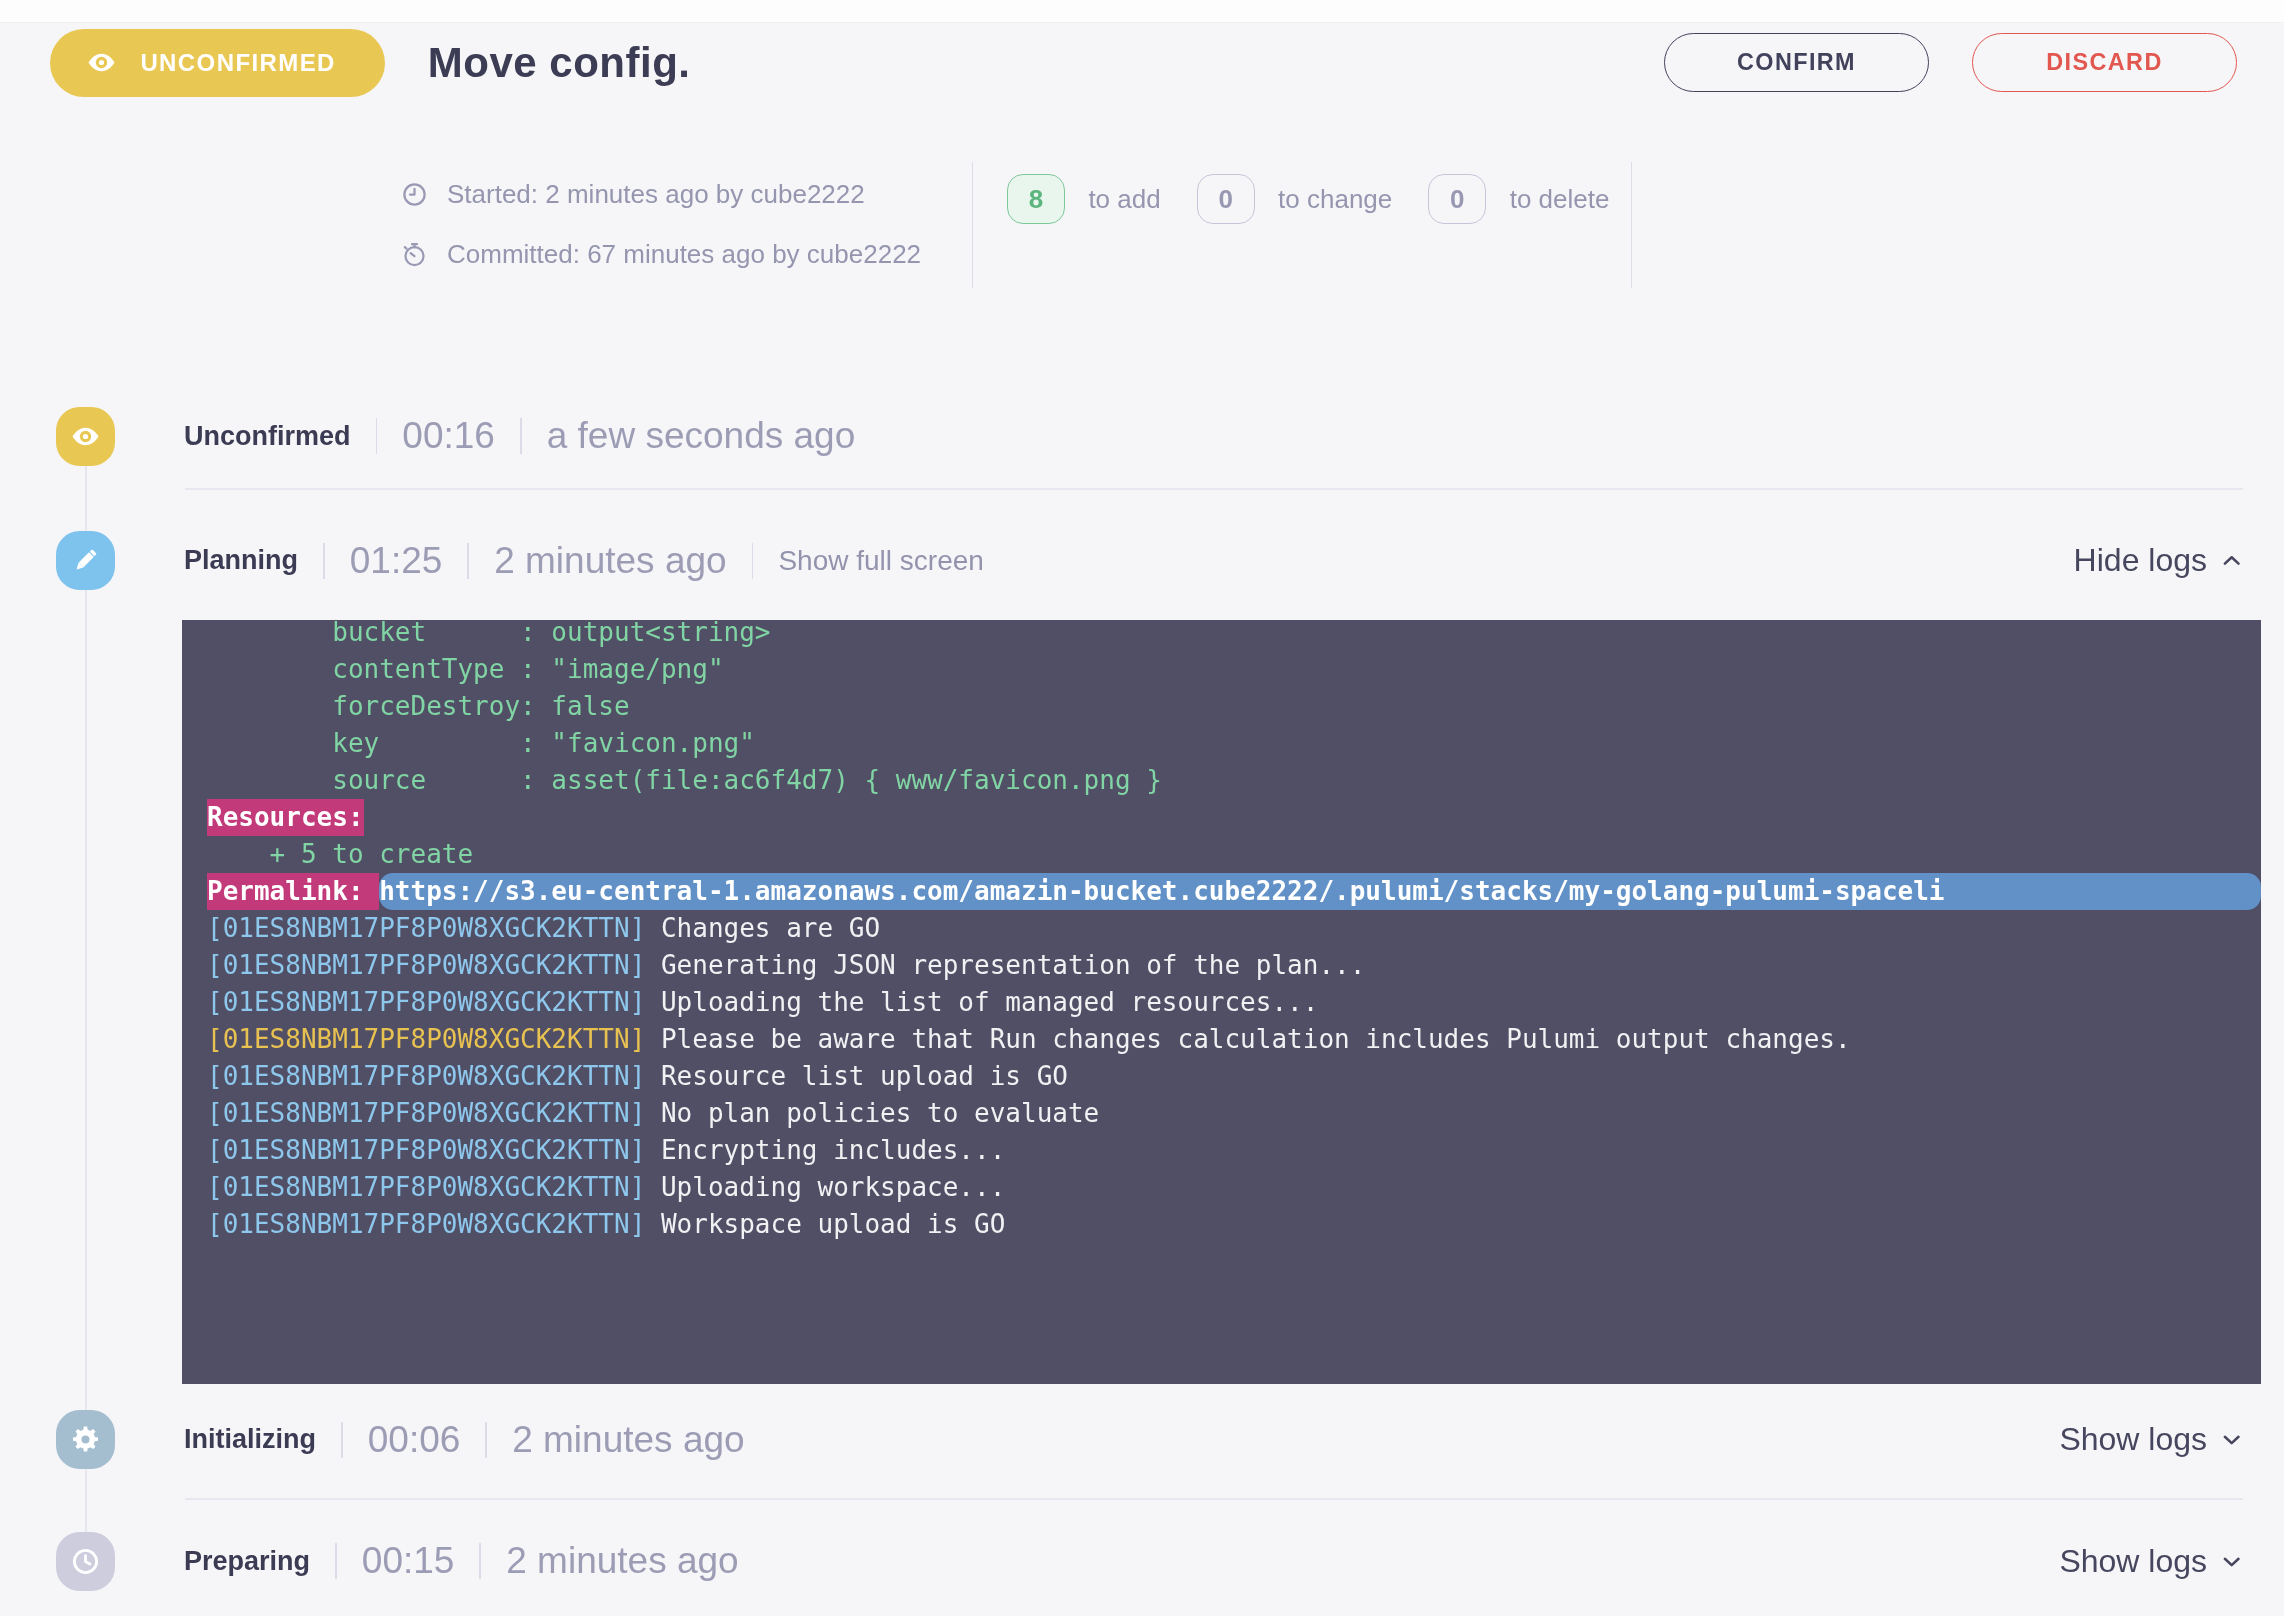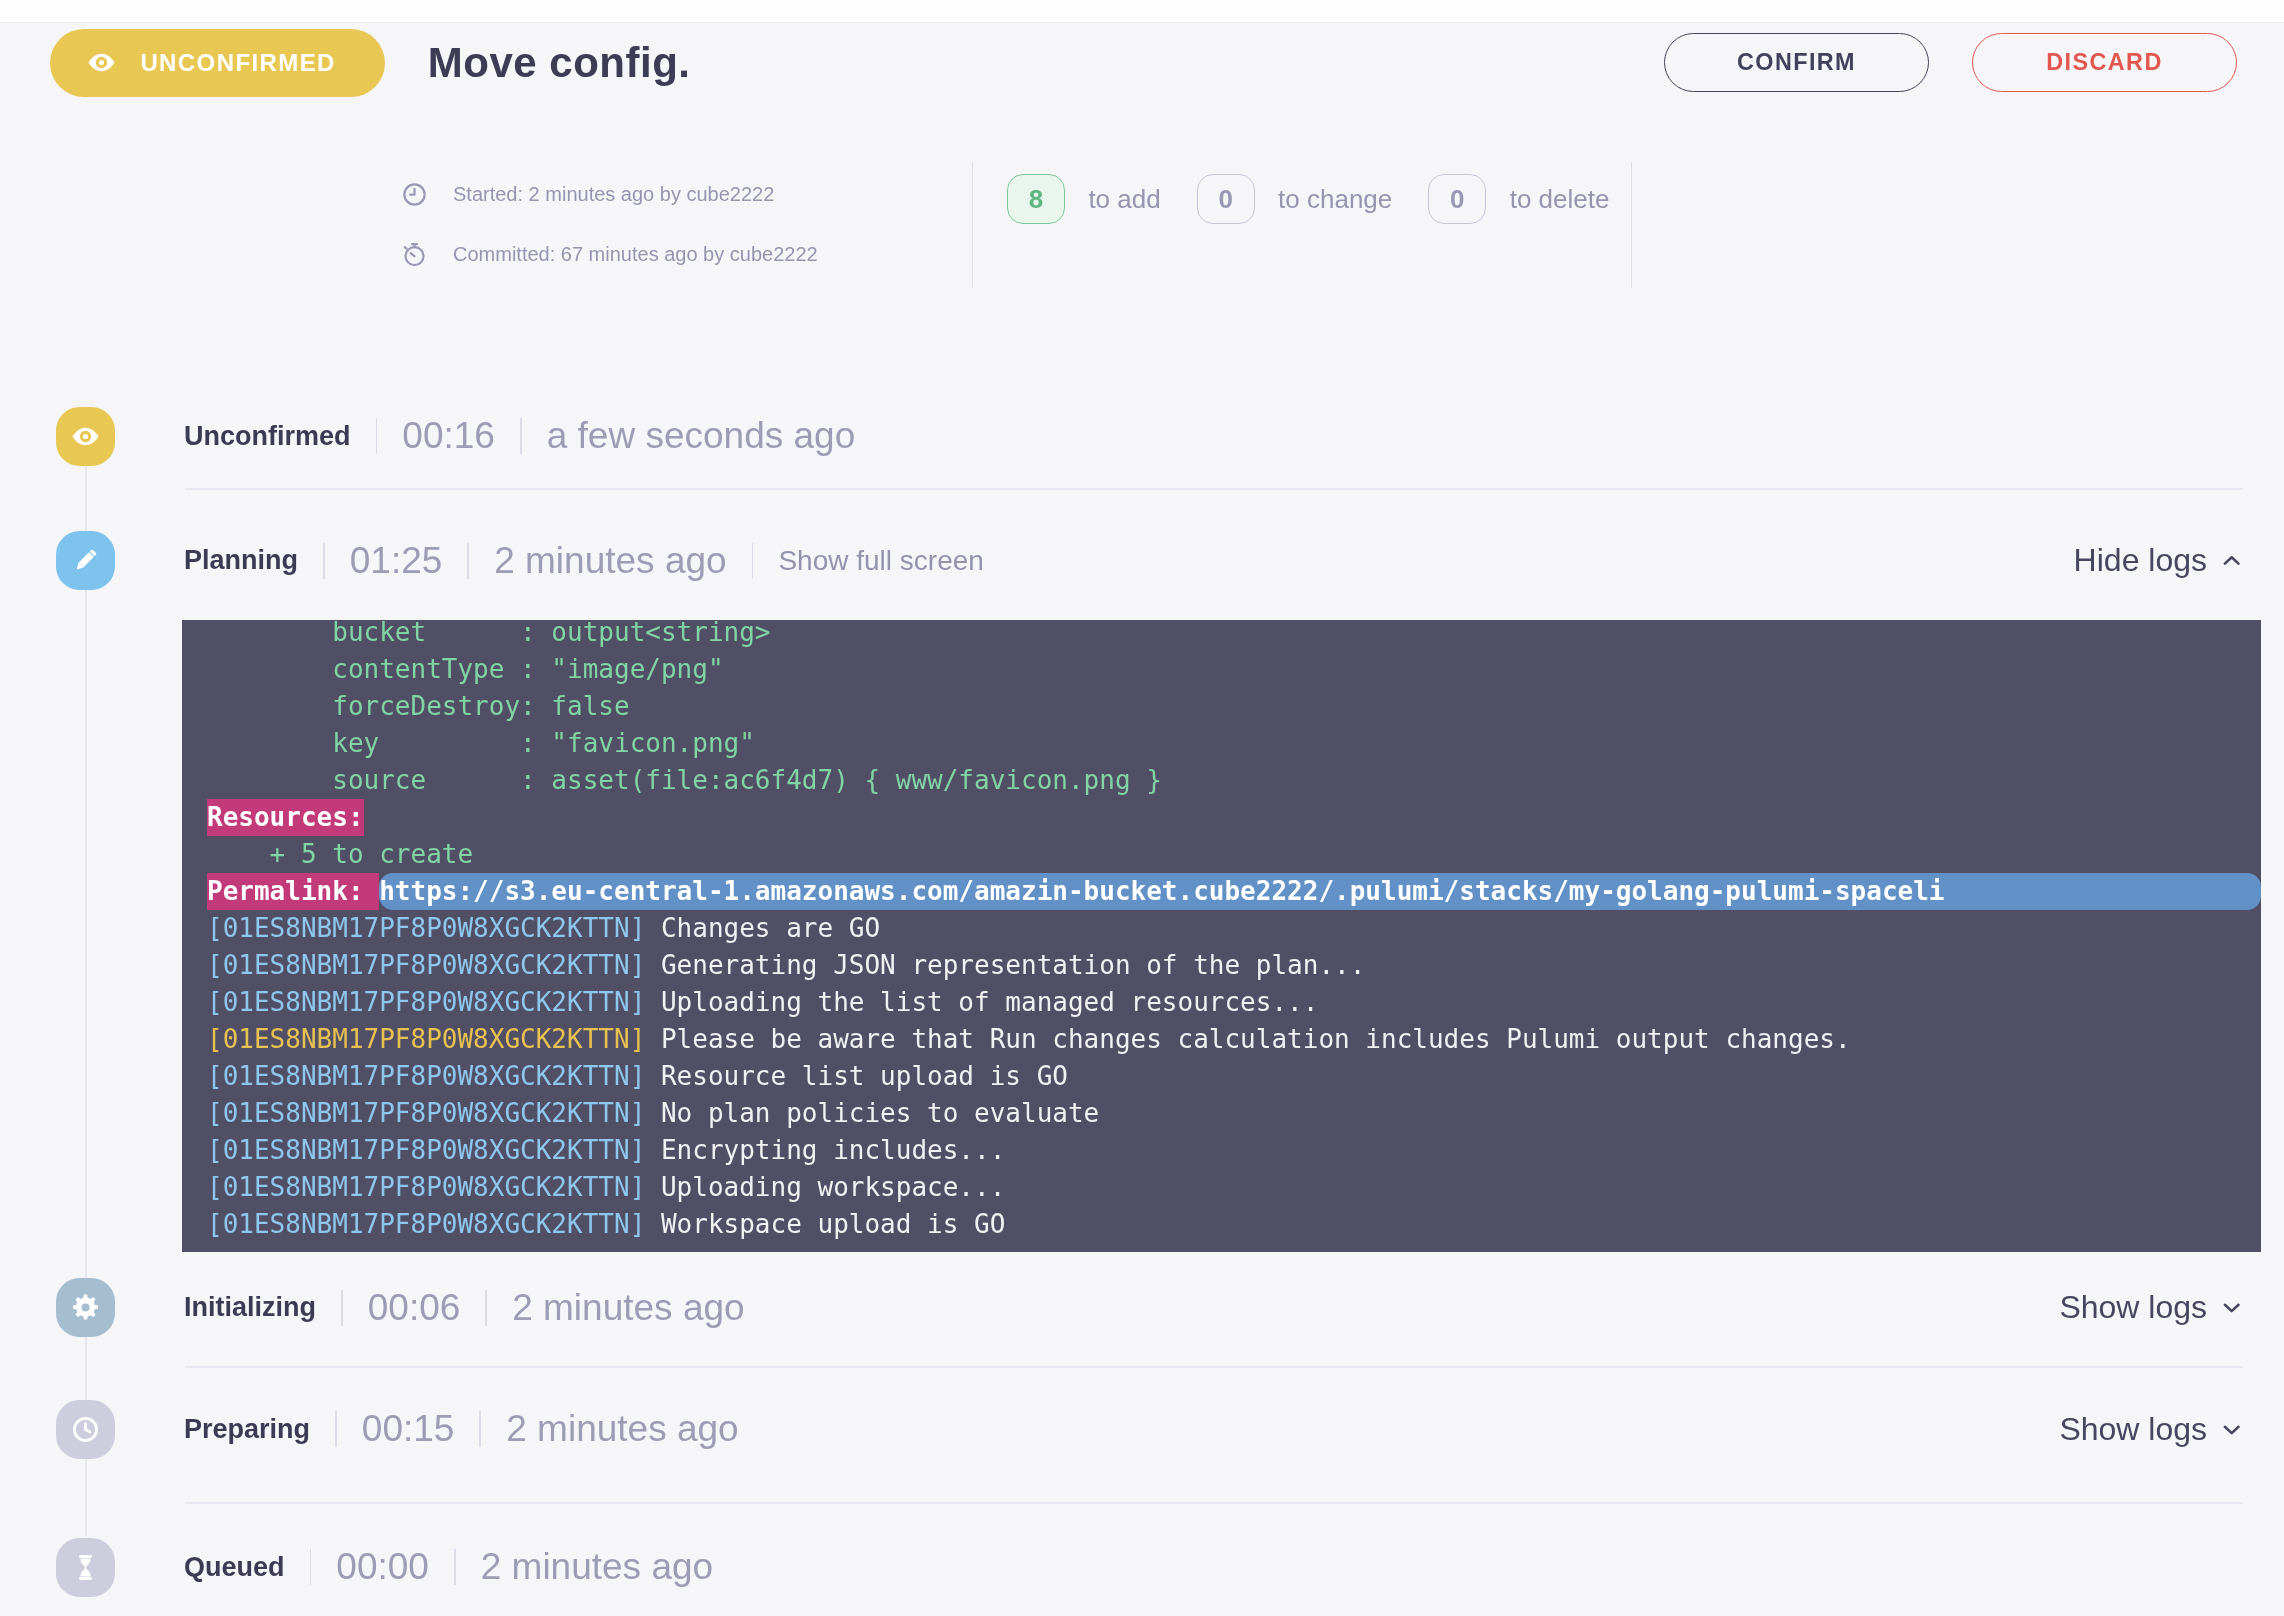--- a/index.html
+++ b/index.html
@@ -30,22 +30,22 @@
     font-size:23.4px; font-weight:bold; letter-spacing:1.4px; cursor:pointer;
     display:flex; align-items:center; justify-content:center; padding:0 36px;
   }
   .btn-confirm { border:1.8px solid #42425c; color:#42425c; }
   .btn-discard { border:1.8px solid #e25750; color:#e25750; }
 
   
   .meta { display:flex; align-items:stretch; margin:65px 18px 0 401px; height:126px; }
   .meta-col { padding-top:18px; }
   .meta-times { width:572px; border-right:0.9px solid #dedee8; }
-  .meta-row { display:flex; align-items:center; gap:25px; height:30px; margin-bottom:30px;
-              color:#9595af; font-size:20px; }
+  .meta-row { display:flex; align-items:center; gap:19px; height:30px; margin-bottom:30px;
+              color:#9595af; font-size:26px; }
   .meta-row svg { width:27px; height:27px; flex:none; }
   .meta-git { width:171px; border-right:0.9px solid #dedee8; padding-left:34px; }
   .meta-git .meta-row { color:#9595af; }
   .meta-changes { width:659px; border-right:0.9px solid #dedee8; padding-left:34px;
                   display:flex; align-items:flex-start; gap:23.4px; padding-top:12.6px; }
   .count-pill {
     width:58px; height:50px; border-radius:16px;
     display:flex; align-items:center; justify-content:center;
     font-size:26px; font-weight:bold;
   }
@@ -84,21 +84,21 @@
   .d1 { margin-top:22.5px; }
   .d2 { margin-top:29px; }
   .d3 { margin-top:43px; }
   .m-planning { margin-top:41px; }
   .m-initializing { margin-top:26px; }
   .m-preparing { margin-top:32px; }
   .m-queued { margin-top:34px; }
 
   
   .terminal {
-    margin:30px 23.4px 0 182px; height:632px; background:#514f66;
+    margin:30px 23.4px 0 182px; height:764px; background:#514f66;
     overflow:hidden; padding:0 0 12.6px 25px; cursor:text;
   }
   .terminal-inner { margin-top:-6.3px; }
   .t-line { display:flex; height:37px; font-family:"DejaVu Sans Mono", monospace;
             font-size:26px; line-height:37px; }
   .t-line span { white-space:pre; display:block; }
   .seg-green { color:#81d4a3; }
   .seg-white { color:#f1f1f3; }
   .seg-blue { color:#8ec7ec; }
   .seg-yellow { color:#e8c251; }

